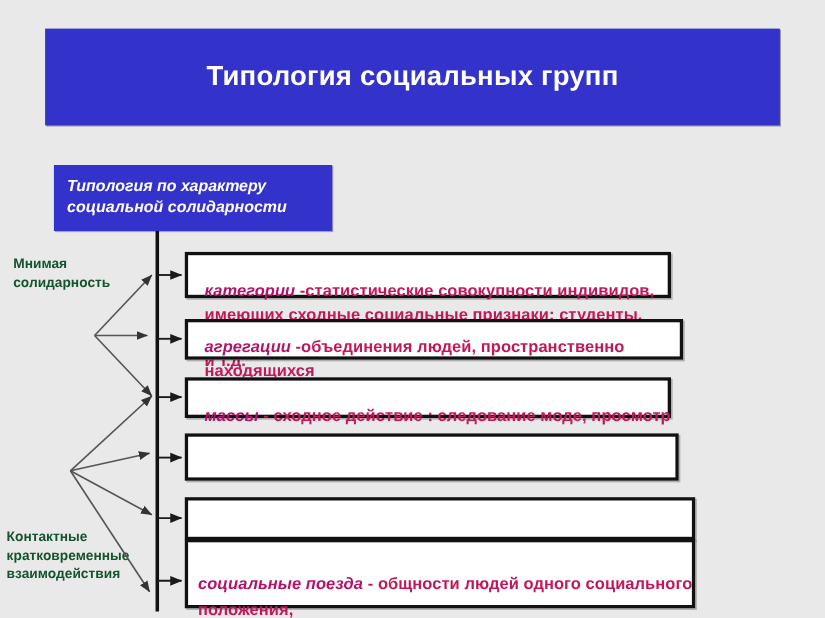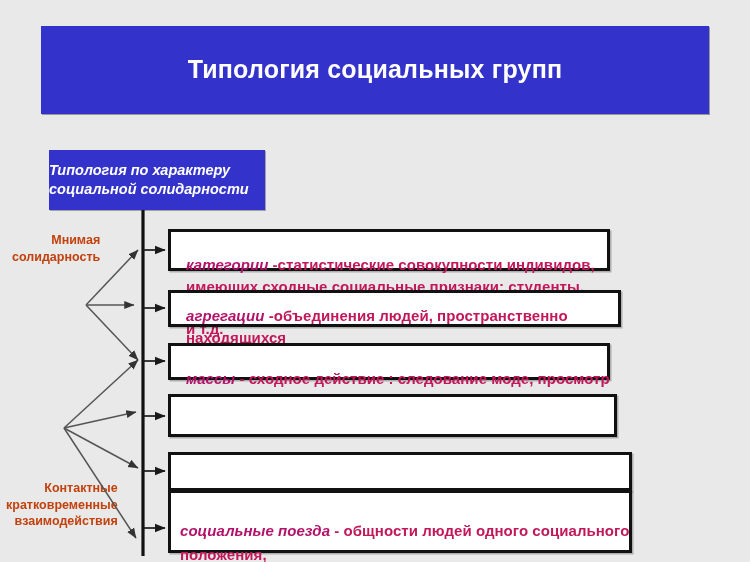--- a/index.html
+++ b/index.html
@@ -41,46 +41,45 @@
     letter-spacing: 0.2px;
     text-align: center;
     line-height: 1.1;
   }
 
   
   .subtitle-box {
     position: absolute;
     left: 49px;
     top: 150px;
-    width: 216px;
+    width: 253px;
     height: 60px;
     background: #3333cc;
     box-sizing: border-box;
     display: flex;
     align-items: center;
-    padding-left: 0;
+    padding-left: 12px;
     box-shadow: 1px 1px 0 rgba(0,0,0,0.3);
   }
   .subtitle-text {
     color: #ffffff;
     font-size: 14.5px;
     font-weight: bold;
     font-style: italic;
     line-height: 1.28;
   }
 
   
   .side-label {
     position: absolute;
-    color: #c2410c;
+    color: #14532d;
     font-size: 12.5px;
     font-weight: bold;
     line-height: 1.32;
     white-space: pre-line;
-    text-align: right;
   }
   #label-imaginary { left: 12px; top: 232px; }
   #label-contact   { left: 6px;  top: 480px; }
 
   
   #connectors {
     position: absolute;
     left: 0;
     top: 0;
     width: 750px;

